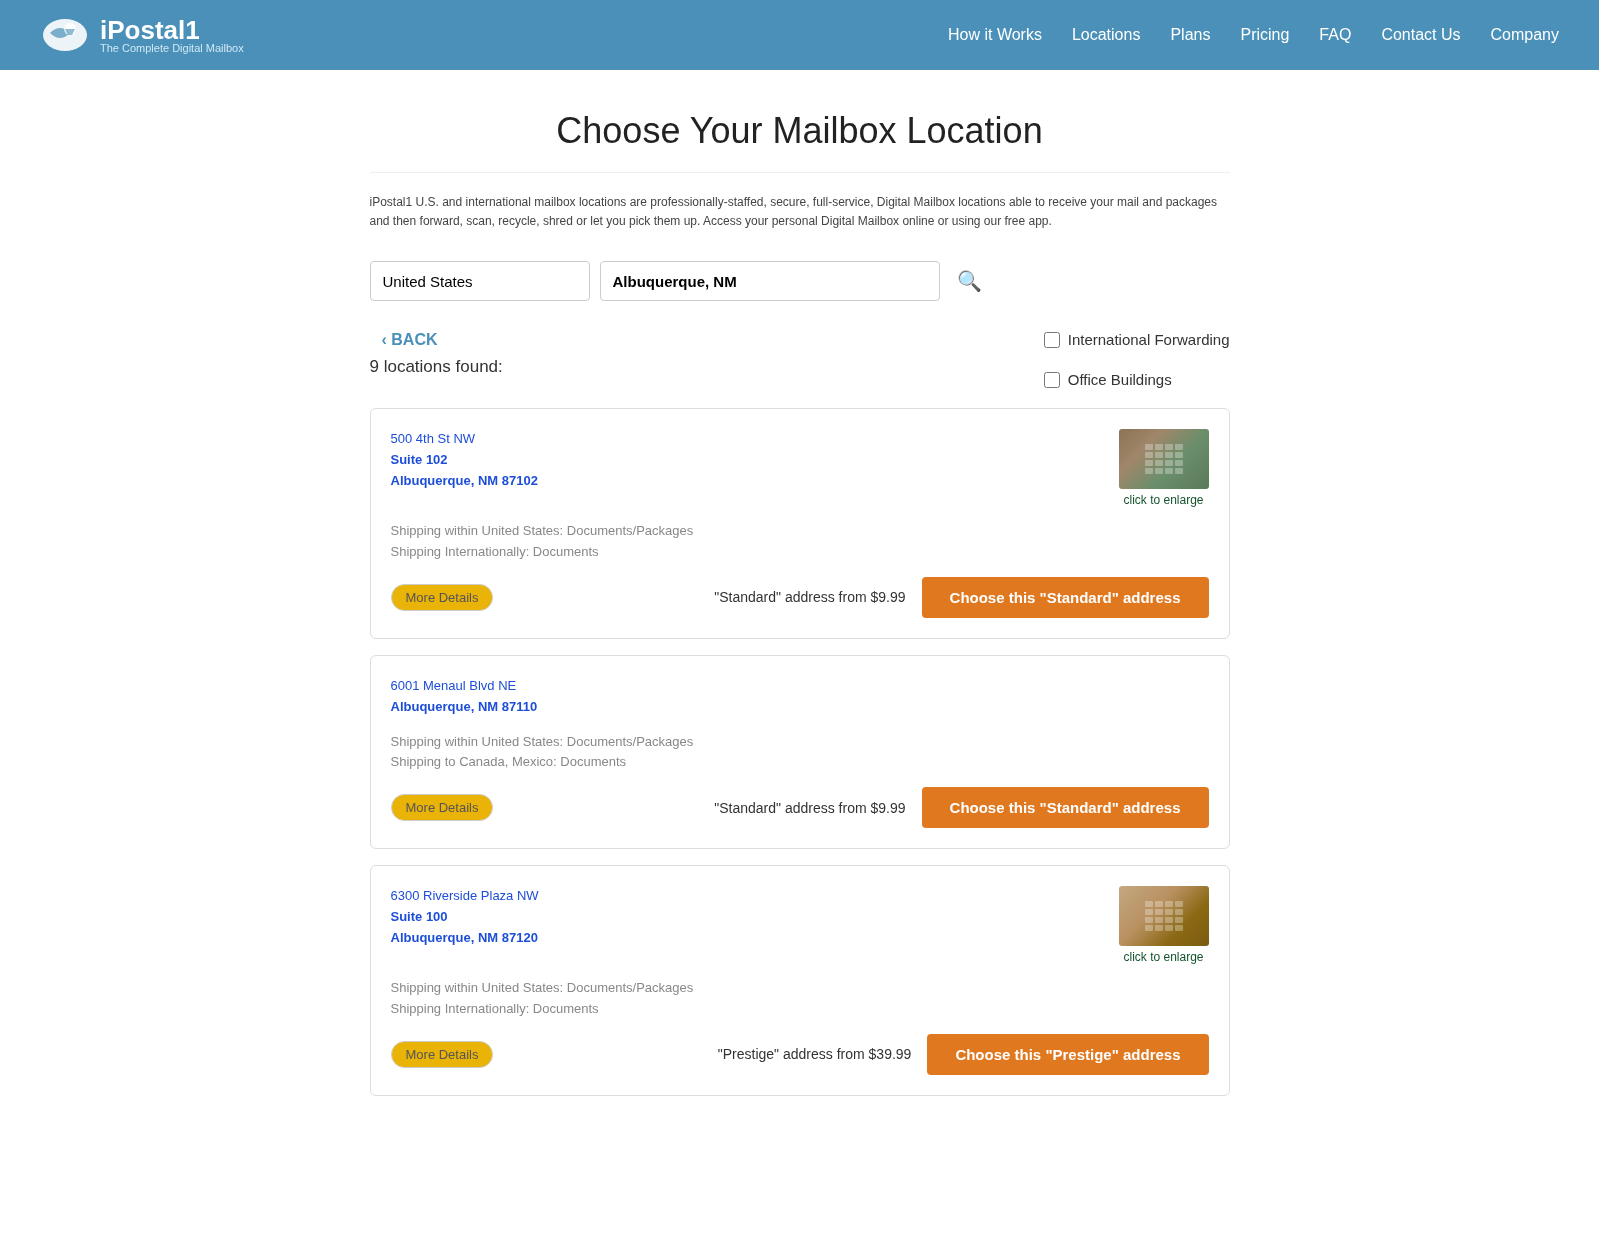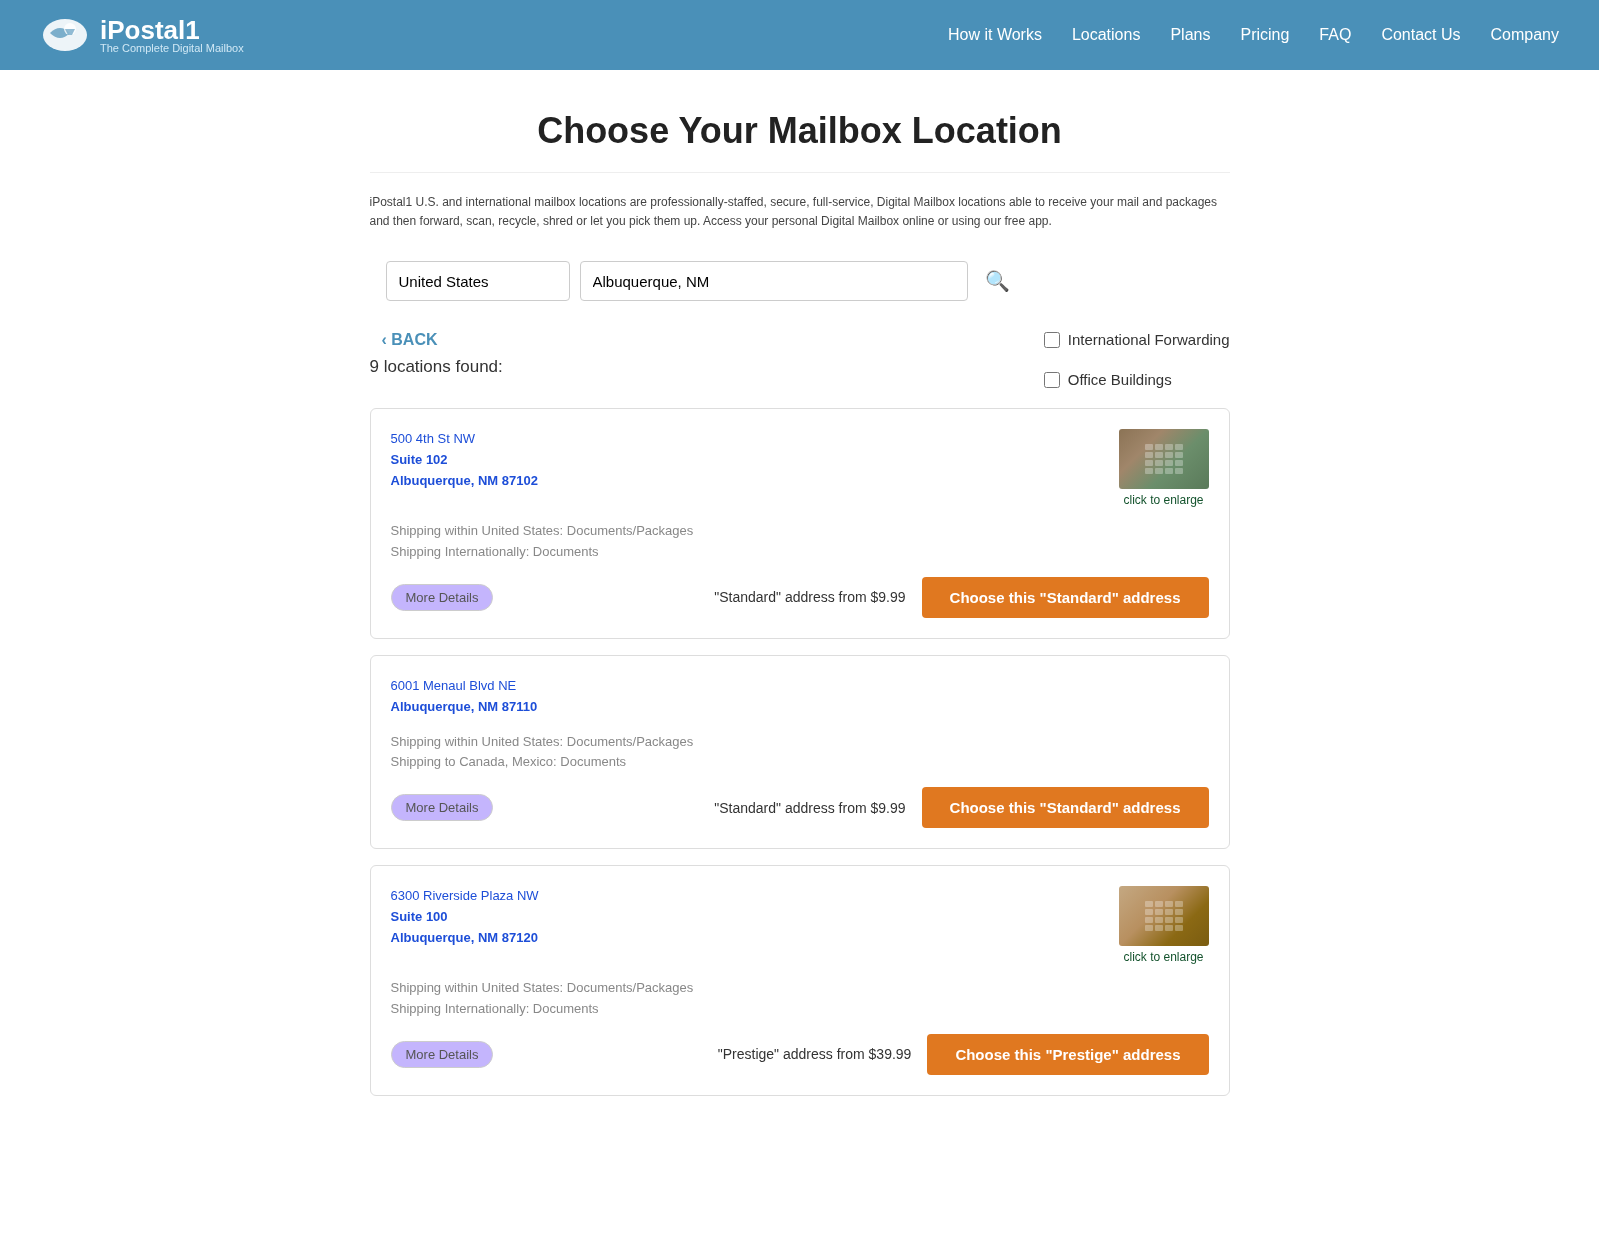--- a/index.html
+++ b/index.html
@@ -48,21 +48,21 @@
     
     .main {
       max-width: 900px;
       margin: 0 auto;
       padding: 40px 20px;
     }
 
     .page-title {
       text-align: center;
       font-size: 36px;
-      font-weight: 700;
+      font-weight: 400;
       color: #222;
       margin-bottom: 20px;
     }
 
     .page-desc {
       text-align: left;
       font-size: 12px;
       color: #444;
       line-height: 1.6;
       margin-bottom: 30px;
@@ -78,25 +78,25 @@
       margin-bottom: 30px;
     }
     .search-input {
       border: 1px solid #ccc;
       border-radius: 4px;
       padding: 8px 12px;
       font-size: 15px;
       height: 40px;
     }
     .search-input-country {
-      width: 184px;
-      margin-left: 16px;
+      width: 220px;
     }
     .search-input-city {
-      width: 388px;
+      width: 340px;
+      font-weight: bold;
     }
     .search-btn {
       background: none;
       border: none;
       cursor: pointer;
       font-size: 20px;
       color: #555;
       padding: 4px 8px;
     }
 
@@ -218,21 +218,21 @@
       line-height: 1.6;
     }
     .card-footer {
       display: flex;
       align-items: center;
       justify-content: space-between;
       margin-top: 14px;
     }
     .more-details-btn {
       border: 1px solid #ccc;
-      background: #c4b5fd;
+      background: #eab308;
       border-radius: 20px;
       padding: 5px 14px;
       font-size: 13px;
       color: #555;
       cursor: pointer;
     }
     .choose-btn {
       background: #e07820;
       color: #fff;
       border: none;

